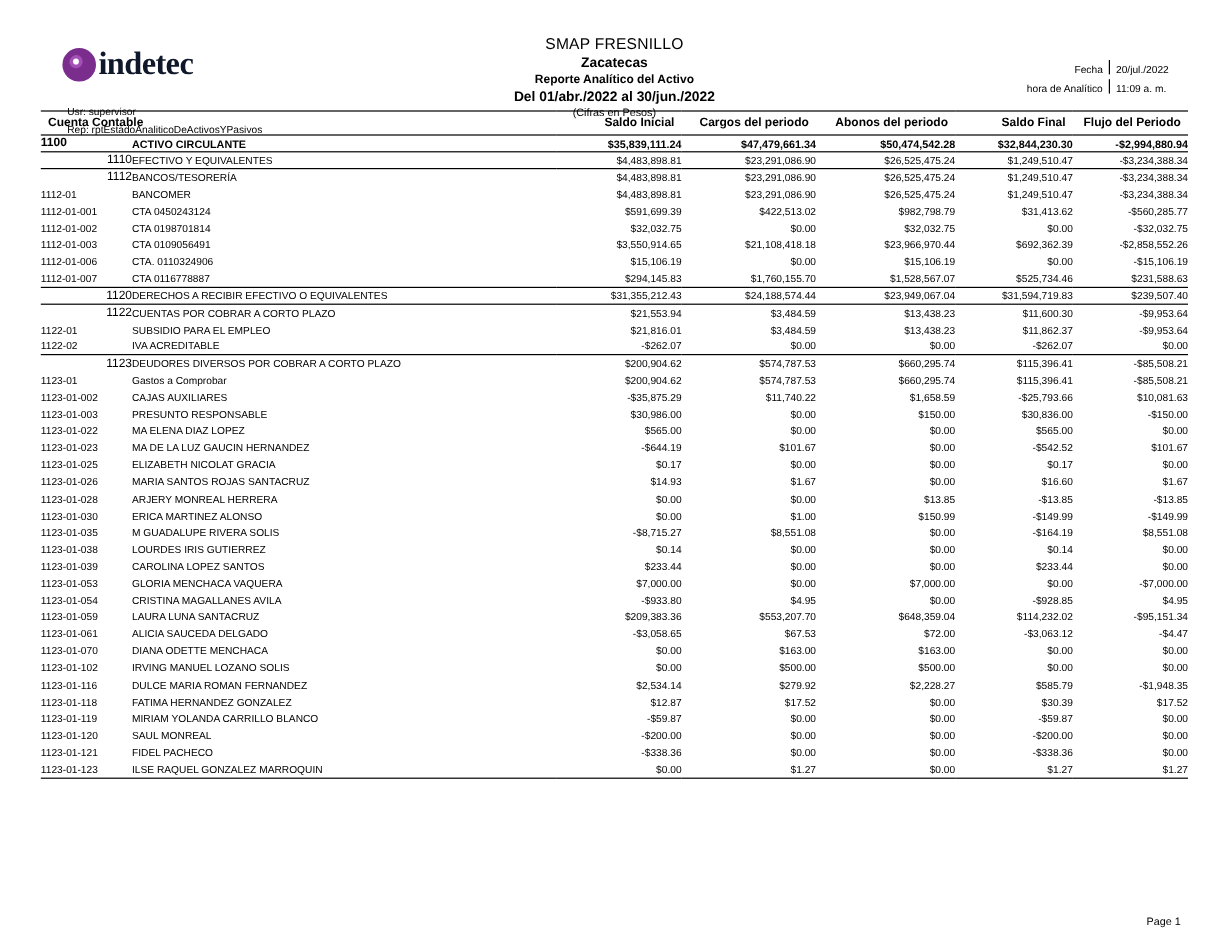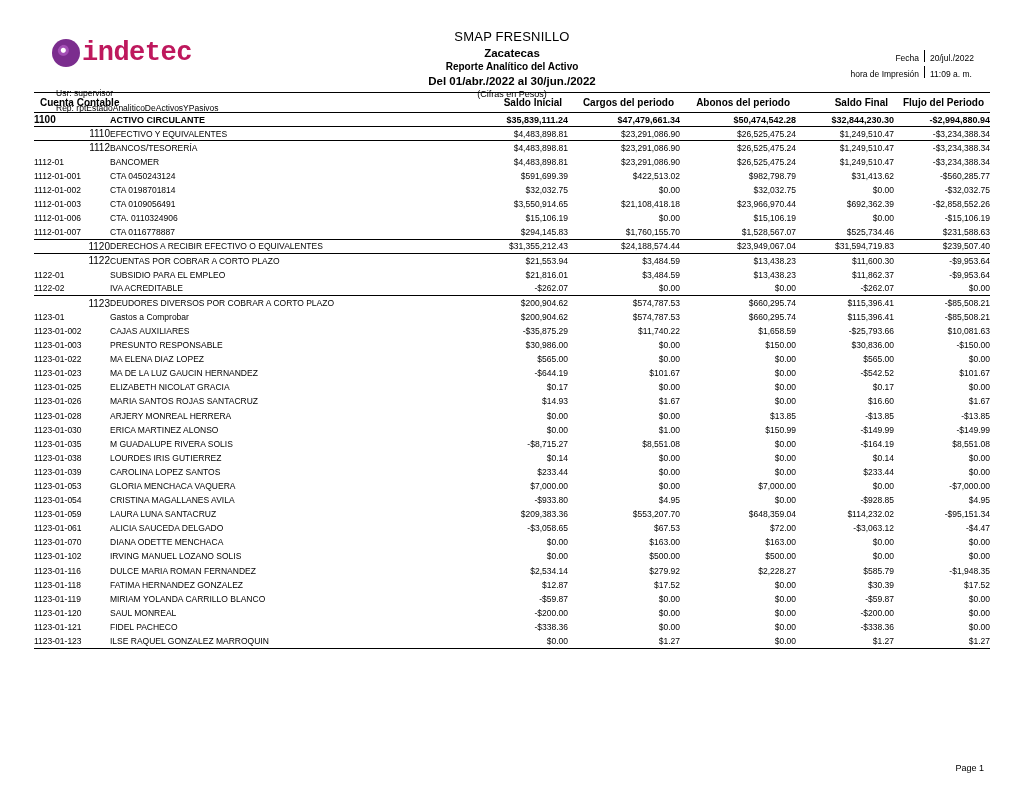--- a/index.html
+++ b/index.html
@@ -46,25 +46,25 @@
   }
   .logo-mark::after {
     content: "";
     position: absolute;
     left: 5px; top: 5px;
     width: 18px; height: 18px;
     border-radius: 50%;
     background: radial-gradient(circle at 35% 35%, #ffffff 0 2px, #a34fb5 3px 5px, #7b2d8e 6px);
   }
   .logo-text {
-    font-family: Liberation Mono, monospace;
+    font-family: Liberation Serif, serif;
     font-size: 27px;
     font-weight: bold;
     letter-spacing: -0.5px;
-    color: #be185d;
+    color: #0f172a;
   }
   .title-block {
     position: absolute;
     left: 0;
     right: 0;
     top: 28px;
     text-align: center;
   }
   .title-main {
     font-size: 13px;
@@ -238,21 +238,21 @@
       </div>
     </div>
 
     <div class="meta-right">
       <div class="meta-row">
         <span class="meta-label">Fecha</span>
         <span class="meta-sep"></span>
         <span class="meta-value">20/jul./2022</span>
       </div>
       <div class="meta-row">
-        <span class="meta-label">hora de Impresión</span>
+        <span class="meta-label">hora de Analítico</span>
         <span class="meta-sep"></span>
         <span class="meta-value">11:09 a. m.</span>
       </div>
     </div>
 
   </div>
 
   <div class="table-wrap">
     <table class="report">
       <colgroup>

